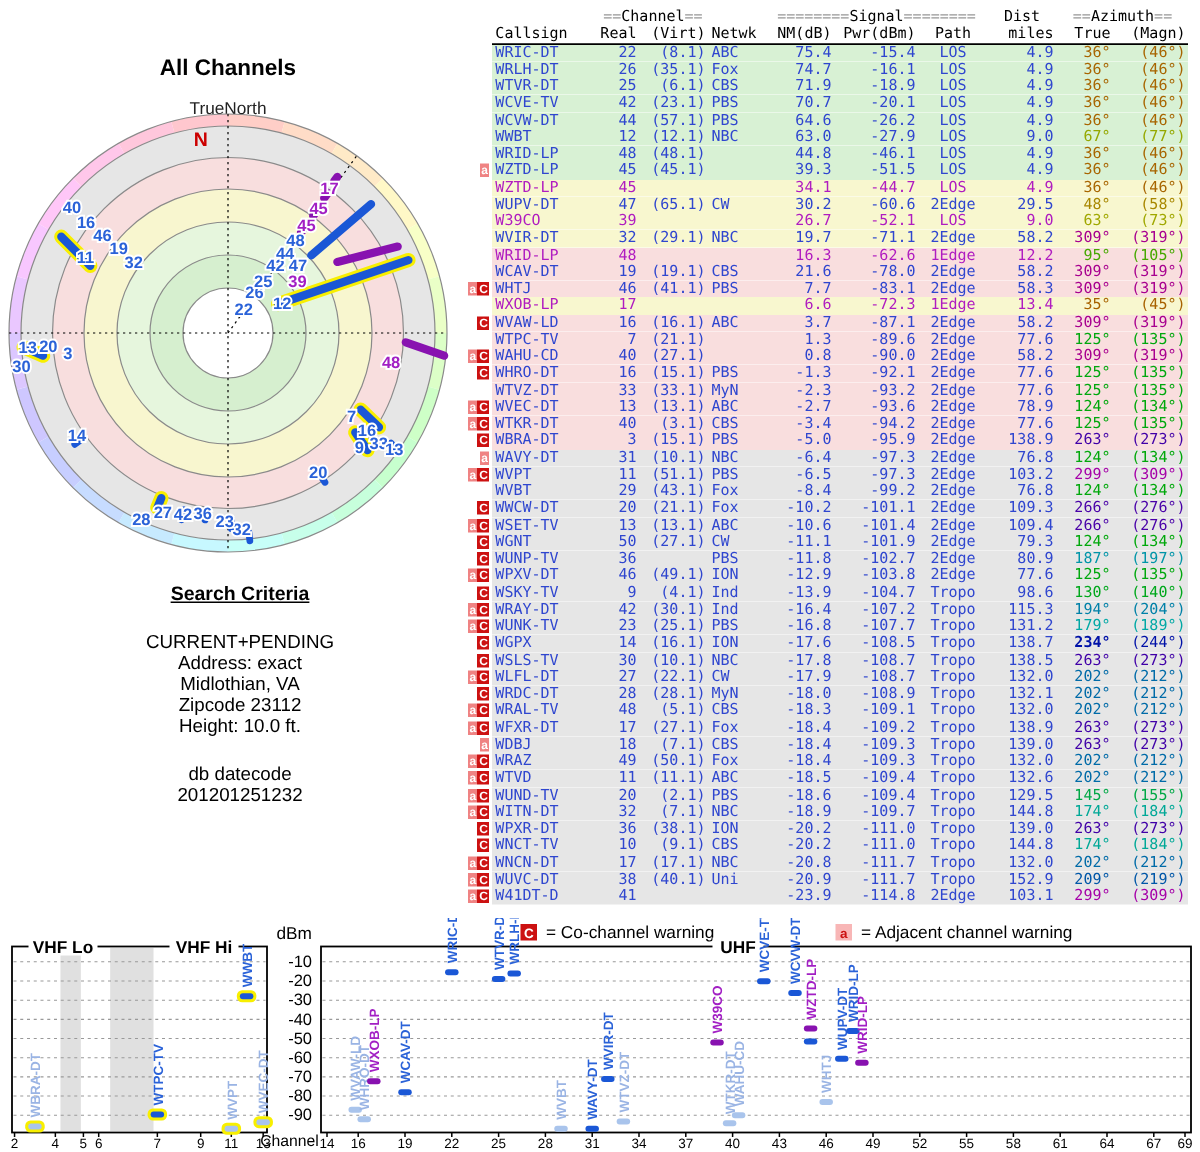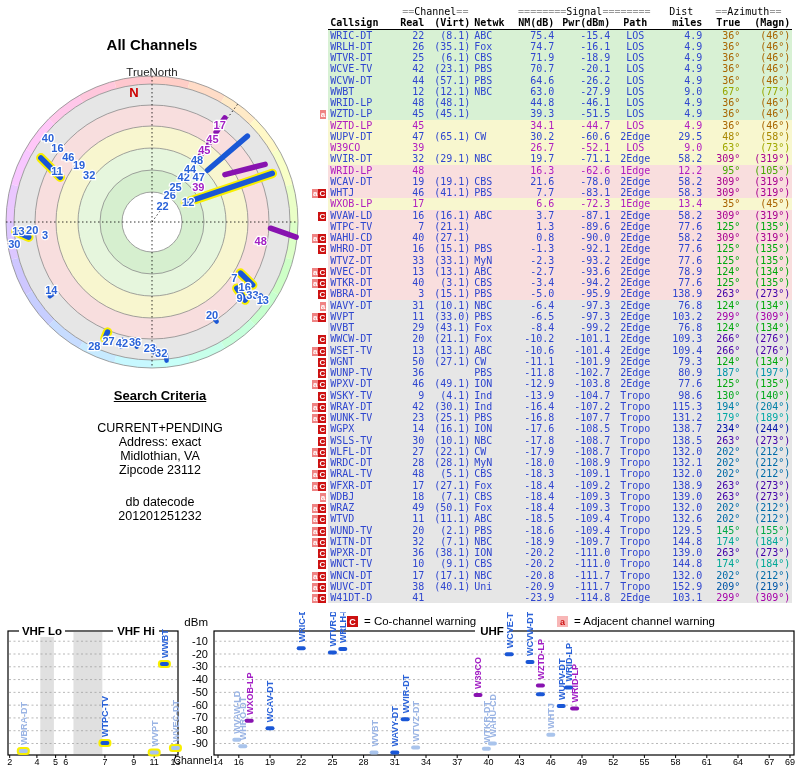--- a/index.html
+++ b/index.html
@@ -3,21 +3,21 @@
 <meta charset="utf-8">
 <style>
   html,body{margin:0;padding:0;background:#fff;}
   #root{position:relative;width:800px;height:768px;background:#fff;overflow:hidden;
         font-family:"Liberation Sans",sans-serif;}
   
   #sigtable{position:absolute;left:310px;top:6px;border-collapse:collapse;table-layout:fixed;
             font-family:"DejaVu Sans Mono",monospace;font-size:10px;color:#000;}
   #sigtable td{height:11.25px;padding:0 2px;white-space:nowrap;overflow:hidden;line-height:11.25px;}
   #sigtable thead td{color:#000;}
-  #sigtable thead tr.h2 td{border-bottom:1px solid #000;font-weight:bold;}
+  #sigtable thead tr.h2 td{border-bottom:1px solid #000;}
   #sigtable thead tr.h2 td.mk{border-bottom:none;}
   .eq{color:#999;}
   td.mk{background:#fff;text-align:right;padding:0 1px;}
   tr.g td:not(.mk){background:#d8f1d4;}
   tr.y td:not(.mk){background:#f8f7cf;}
   tr.p td:not(.mk){background:#f9dede;}
   tr.e td:not(.mk){background:#e6e6e6;}
   td.nm{background-image:linear-gradient(rgba(60,60,60,.14),rgba(60,60,60,.14));}
   .cR{text-align:right;} .cL{text-align:left;} .cC{text-align:center;}
   .mkC{display:inline-block;background:#cc1111;color:#fff;font:bold 8px "Liberation Sans",sans-serif;
@@ -139,20 +139,21 @@
       <text x="57.39142892197698" y="124.08368327240144" text-anchor="middle" font-size="11" font-weight="bold" fill="#2a62d8" stroke="#ffffff" stroke-width="2.5" paint-order="stroke">16</text>
       <text x="47.971241599369904" y="113.75917245406876" text-anchor="middle" font-size="11" font-weight="bold" fill="#2a62d8" stroke="#ffffff" stroke-width="2.5" paint-order="stroke">40</text>
     </svg>
 
   <div id="searchbox">
     <div id="sc-title">Search Criteria</div>
     <div class="scline">CURRENT+PENDING</div>
     <div class="scline">Address: exact</div>
     <div class="scline">Midlothian, VA</div>
     <div class="scline">Zipcode 23112</div>
+    <div class="scline">Height: 10.0 ft.</div>
     <div class="scline" id="sc-db">db datecode</div>
     <div class="scline">201201251232</div>
   </div>
 
 
   <table id="sigtable">
     <colgroup>
       <col style="width:18px">
         <col style="width:70px">
         <col style="width:26px">
@@ -512,21 +513,21 @@
           <td class="cR" style="color: rgb(47, 70, 207);">-97.3</td>
           <td class="cC" style="color: rgb(47, 70, 207);">2Edge</td>
           <td class="cR" style="color: rgb(47, 70, 207);">76.8</td>
           <td class="cR" style="color: rgb(0, 168, 11);">124°</td>
           <td class="cR" style="color: rgb(0, 168, 11);">(134°)</td>
         </tr>
         <tr class="e">
           <td class="mk"><span class="mkA">a</span><span class="mkC">C</span></td>
           <td class="cL" style="color: rgb(47, 70, 207);">WVPT</td>
           <td class="cR" style="color: rgb(47, 70, 207);">11</td>
-          <td class="cR" style="color: rgb(47, 70, 207);">(33.0)</td>
+          <td class="cR" style="color: rgb(47, 70, 207);">(51.1)</td>
           <td class="cL" style="color: rgb(47, 70, 207);">PBS</td>
           <td class="cR nm" style="color: rgb(47, 70, 207);">-6.5</td>
           <td class="cR" style="color: rgb(47, 70, 207);">-97.3</td>
           <td class="cC" style="color: rgb(47, 70, 207);">2Edge</td>
           <td class="cR" style="color: rgb(47, 70, 207);">103.2</td>
           <td class="cR" style="color: rgb(165, 0, 168);">299°</td>
           <td class="cR" style="color: rgb(165, 0, 168);">(309°)</td>
         </tr>
         <tr class="e">
           <td class="mk"></td>
@@ -648,21 +649,21 @@
         <tr class="e">
           <td class="mk"><span class="mkC">C</span></td>
           <td class="cL" style="color: rgb(47, 70, 207);">WGPX</td>
           <td class="cR" style="color: rgb(47, 70, 207);">14</td>
           <td class="cR" style="color: rgb(47, 70, 207);">(16.1)</td>
           <td class="cL" style="color: rgb(47, 70, 207);">ION</td>
           <td class="cR nm" style="color: rgb(47, 70, 207);">-17.6</td>
           <td class="cR" style="color: rgb(47, 70, 207);">-108.5</td>
           <td class="cC" style="color: rgb(47, 70, 207);">Tropo</td>
           <td class="cR" style="color: rgb(47, 70, 207);">138.7</td>
-          <td class="cR" style="color: rgb(0, 17, 168);">234°</td>
+          <td class="cR" style="color: rgb(0, 17, 168); font-weight: bold;">234°</td>
           <td class="cR" style="color: rgb(0, 17, 168);">(244°)</td>
         </tr>
         <tr class="e">
           <td class="mk"><span class="mkC">C</span></td>
           <td class="cL" style="color: rgb(47, 70, 207);">WSLS-TV</td>
           <td class="cR" style="color: rgb(47, 70, 207);">30</td>
           <td class="cR" style="color: rgb(47, 70, 207);">(10.1)</td>
           <td class="cL" style="color: rgb(47, 70, 207);">NBC</td>
           <td class="cR nm" style="color: rgb(47, 70, 207);">-17.8</td>
           <td class="cR" style="color: rgb(47, 70, 207);">-108.7</td>

